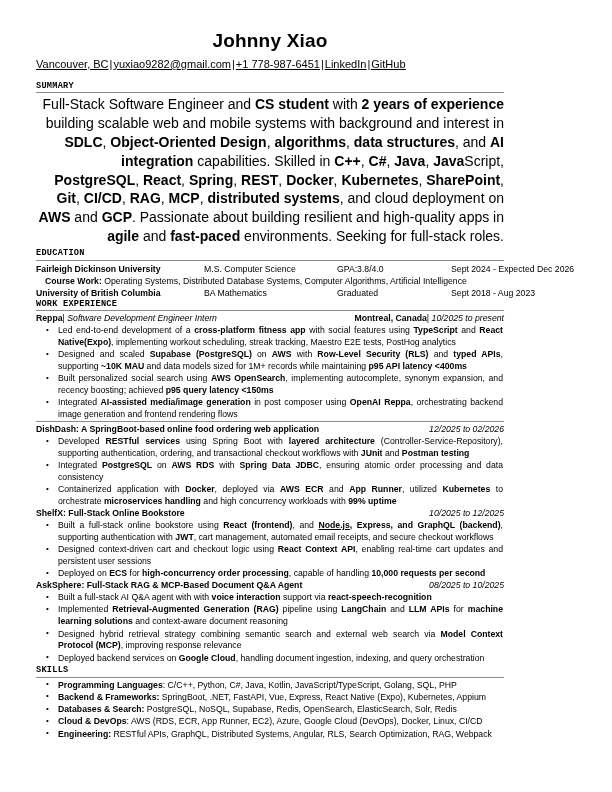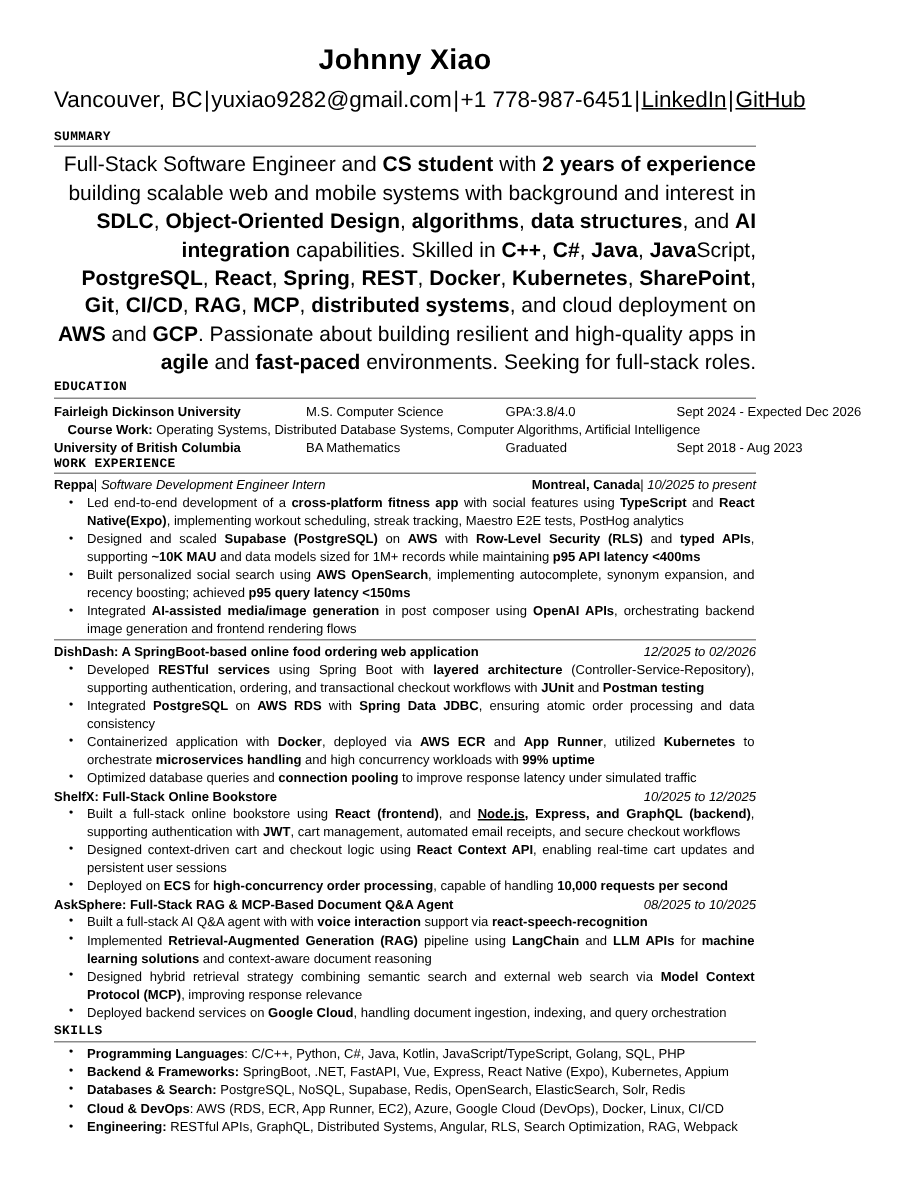--- a/index.html
+++ b/index.html
@@ -25,25 +25,25 @@
   
   .name {
     text-align: center;
     font-size: 19px;
     font-weight: bold;
     letter-spacing: 0.2px;
     margin: 0 0 6px 0;
     line-height: 1.15;
   }
   .contact {
-    text-align: center;
-    font-size: 15px;
+    font-size: 11px;
     line-height: 1.25;
     margin-bottom: 9px;
     white-space: nowrap;
+    text-decoration: underline;
   }
   .contact .sep { padding: 0 1px; }
   .contact a,
   .contact .link {
     color: #000;
     text-decoration: underline;
   }
 
   
   .section-title {
@@ -175,34 +175,33 @@
 
   <div class="row">
     <span class="left"><b>Reppa</b><span>|</span> <i>Software Development Engineer Intern</i></span>
     <span class="right"><b style="font-style:normal">Montreal, Canada</b><span style="font-style:normal">|</span> <span>10/2025 to present</span></span>
   </div>
 
   <ul class="bullets" id="work-bullets-0">
       <li>Led end-to-end development of a <b>cross-platform fitness app</b> with social features using <b>TypeScript</b> and <b>React Native(Expo)</b>, implementing workout scheduling, streak tracking, Maestro E2E tests, PostHog analytics</li>
       <li>Designed and scaled <b>Supabase (PostgreSQL)</b> on <b>AWS</b> with <b>Row-Level Security (RLS)</b> and <b>typed APIs</b>, supporting <b>~10K MAU</b> and data models sized for 1M+ records while maintaining <b>p95 API latency &lt;400ms</b></li>
       <li>Built personalized social search using <b>AWS OpenSearch</b>, implementing autocomplete, synonym expansion, and recency boosting; achieved <b>p95 query latency &lt;150ms</b></li>
-      <li>Integrated <b>AI-assisted media/image generation</b> in post composer using <b>OpenAI APIs</b>, orchestrating backend image generation and frontend rendering flows</li>
+      <li>Integrated <b>AI-assisted media/image generation</b> in post composer using <b>OpenAI Reppa</b>, orchestrating backend image generation and frontend rendering flows</li>
     </ul>
 
   <div class="rule"></div>
 
   <div class="row">
     <span class="left"><b>DishDash: A SpringBoot-based online food ordering web application</b></span>
     <span class="right">12/2025 to 02/2026</span>
   </div>
   <ul class="bullets" id="project-bullets-0">
       <li>Developed <b>RESTful services</b> using Spring Boot with <b>layered architecture</b> (Controller-Service-Repository), supporting authentication, ordering, and transactional checkout workflows with <b>JUnit</b> and <b>Postman testing</b></li>
       <li>Integrated <b>PostgreSQL</b> on <b>AWS RDS</b> with <b>Spring Data JDBC</b>, ensuring atomic order processing and data consistency</li>
       <li>Containerized application with <b>Docker</b>, deployed via <b>AWS ECR</b> and <b>App Runner</b>, utilized <b>Kubernetes</b> to orchestrate <b>microservices handling</b> and high concurrency workloads with <b>99% uptime</b></li>
-      <li>Optimized database queries and <b>connection pooling</b> to improve response latency under simulated traffic</li>
     </ul>
 
   <div class="row">
     <span class="left"><b>ShelfX: Full-Stack Online Bookstore</b></span>
     <span class="right">10/2025 to 12/2025</span>
   </div>
   <ul class="bullets" id="project-bullets-1">
       <li>Built a full-stack online bookstore using <b>React (frontend)</b>, and <b><u>Node.js</u></b><b>, Express, and GraphQL (backend)</b>, supporting authentication with <b>JWT</b>, cart management, automated email receipts, and secure checkout workflows</li>
       <li>Designed context-driven cart and checkout logic using <b>React Context API</b>, enabling real-time cart updates and persistent user sessions</li>
       <li>Deployed on <b>ECS</b> for <b>high-concurrency order processing</b>, capable of handling <b>10,000 requests per second</b></li>

